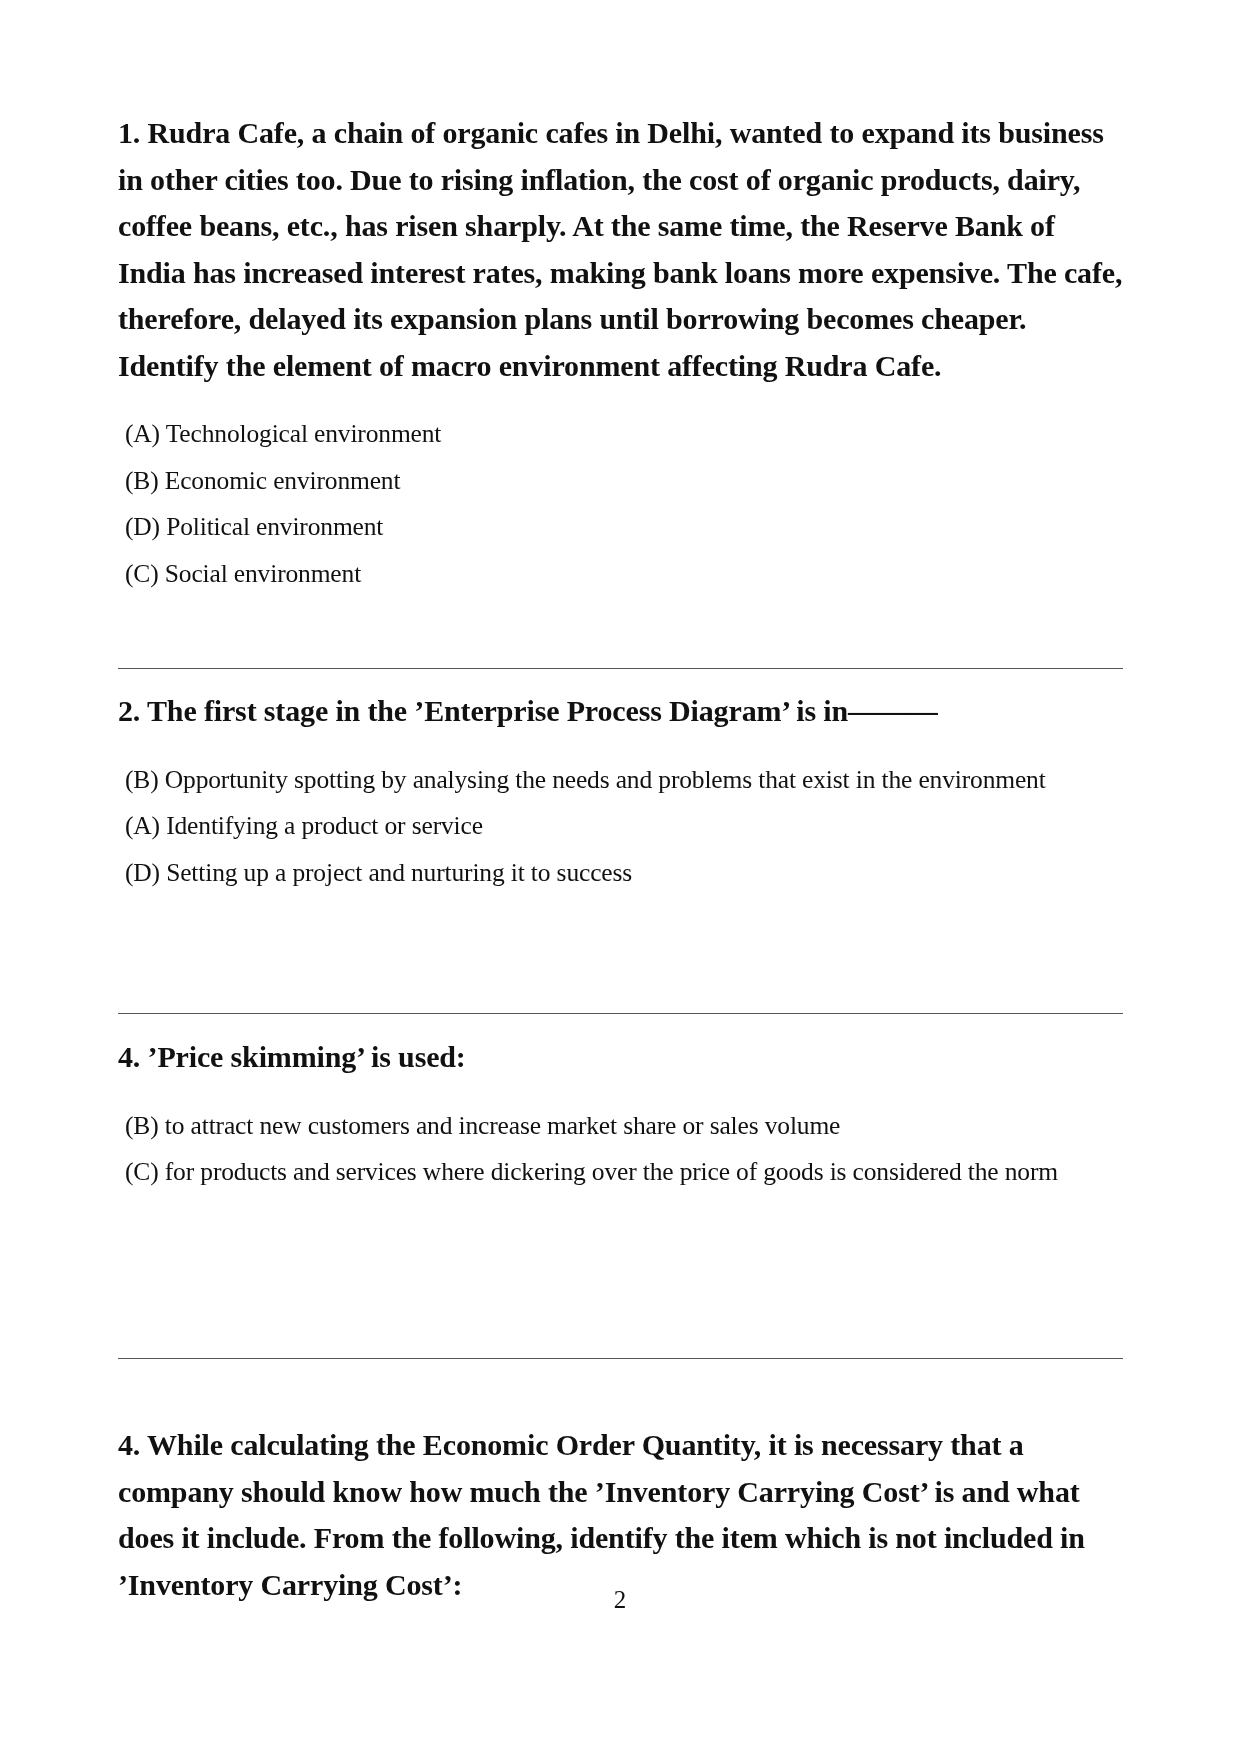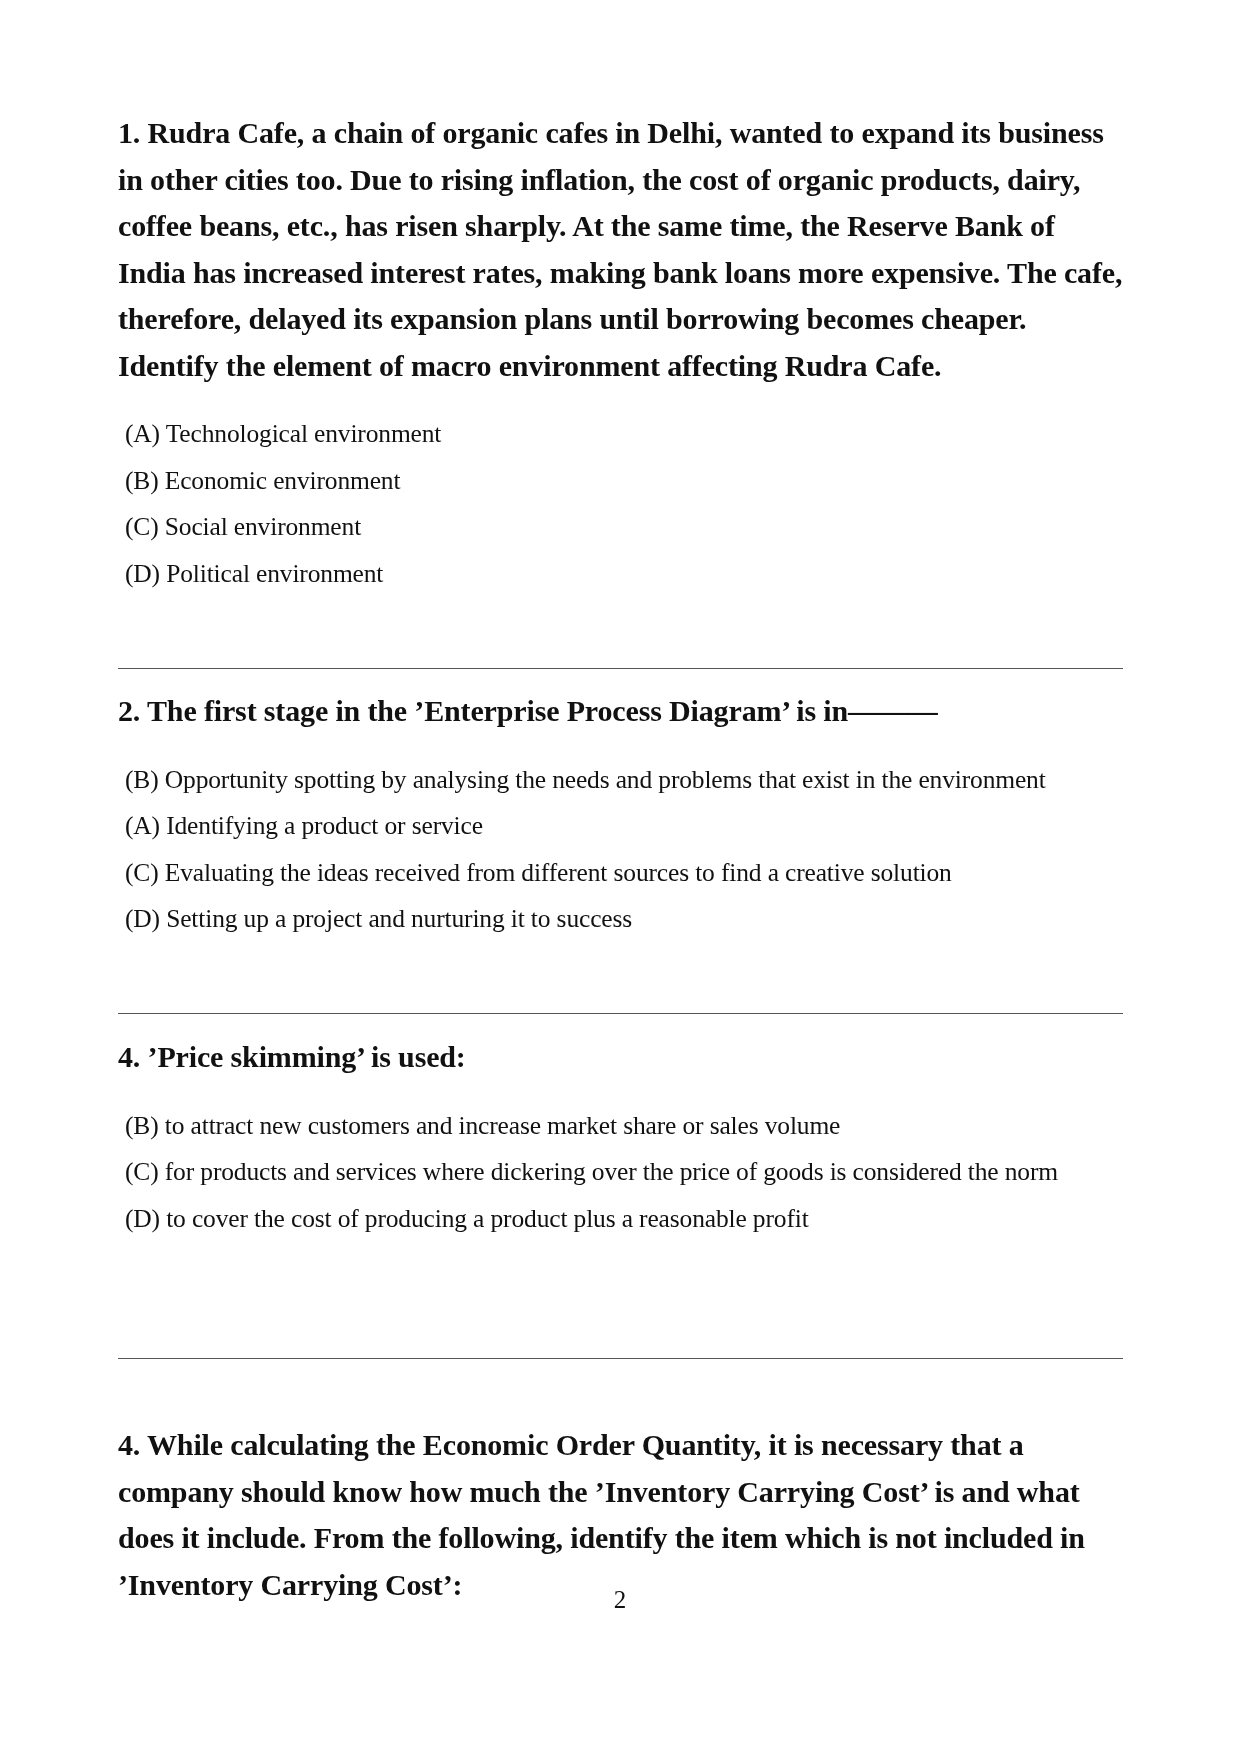--- a/index.html
+++ b/index.html
@@ -30,45 +30,43 @@
 </head>
 <body>
 
 <div class="page">
 
   <section class="q1">
     <p class="question">1. Rudra Cafe, a chain of organic cafes in Delhi, wanted to expand its business in other cities too. Due to rising inflation, the cost of organic products, dairy, coffee beans, etc., has risen sharply. At the same time, the Reserve Bank of India has increased interest rates, making bank loans more expensive. The cafe, therefore, delayed its expansion plans until borrowing becomes cheaper. Identify the element of macro environment affecting Rudra Cafe.</p>
     <ul class="options">
       <li class="option">(A) Technological environment</li>
       <li class="option">(B) Economic environment</li>
+      <li class="option">(D) Political environment</li>
       <li class="option">(C) Social environment</li>
-      <li class="option">(D) Political environment</li>
     </ul>
   </section>
 
   <hr class="divider d1">
 
   <section class="q2">
     <p class="question">2. The first stage in the ’Enterprise Process Diagram’ is in———</p>
     <ul class="options">
       <li class="option">(B) Opportunity spotting by analysing the needs and problems that exist in the environment</li>
       <li class="option">(A) Identifying a product or service</li>
-      <li class="option">(C) Evaluating the ideas received from different sources to find a creative solution</li>
       <li class="option">(D) Setting up a project and nurturing it to success</li>
     </ul>
   </section>
 
   <hr class="divider d2">
 
   <section class="q3">
     <p class="question">4. ’Price skimming’ is used:</p>
     <ul class="options">
       <li class="option">(B) to attract new customers and increase market share or sales volume</li>
       <li class="option">(C) for products and services where dickering over the price of goods is considered the norm</li>
-      <li class="option">(D) to cover the cost of producing a product plus a reasonable profit</li>
     </ul>
   </section>
 
   <hr class="divider d3">
 
   <section class="q4">
     <p class="question">4. While calculating the Economic Order Quantity, it is necessary that a company should know how much the ’Inventory Carrying Cost’ is and what does it include. From the following, identify the item which is not included in ’Inventory Carrying Cost’:</p>
   </section>
 
 </div>

